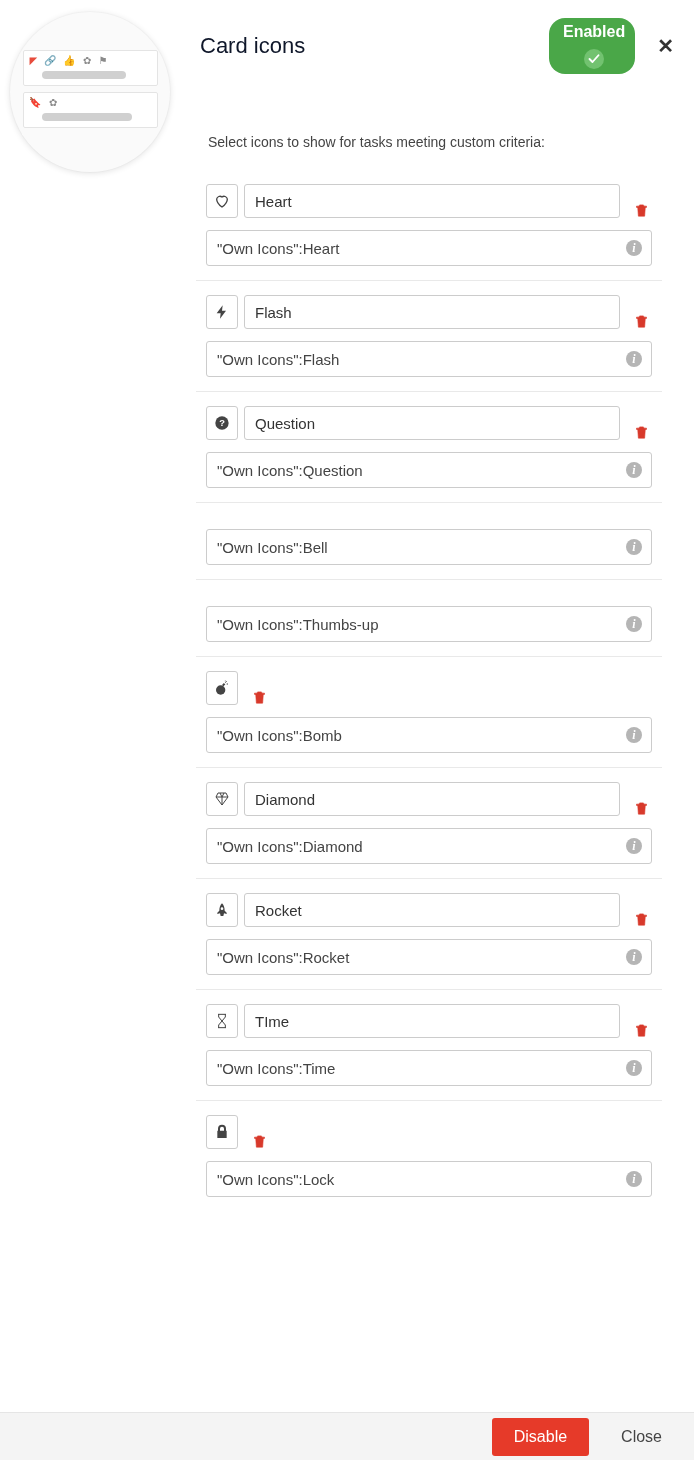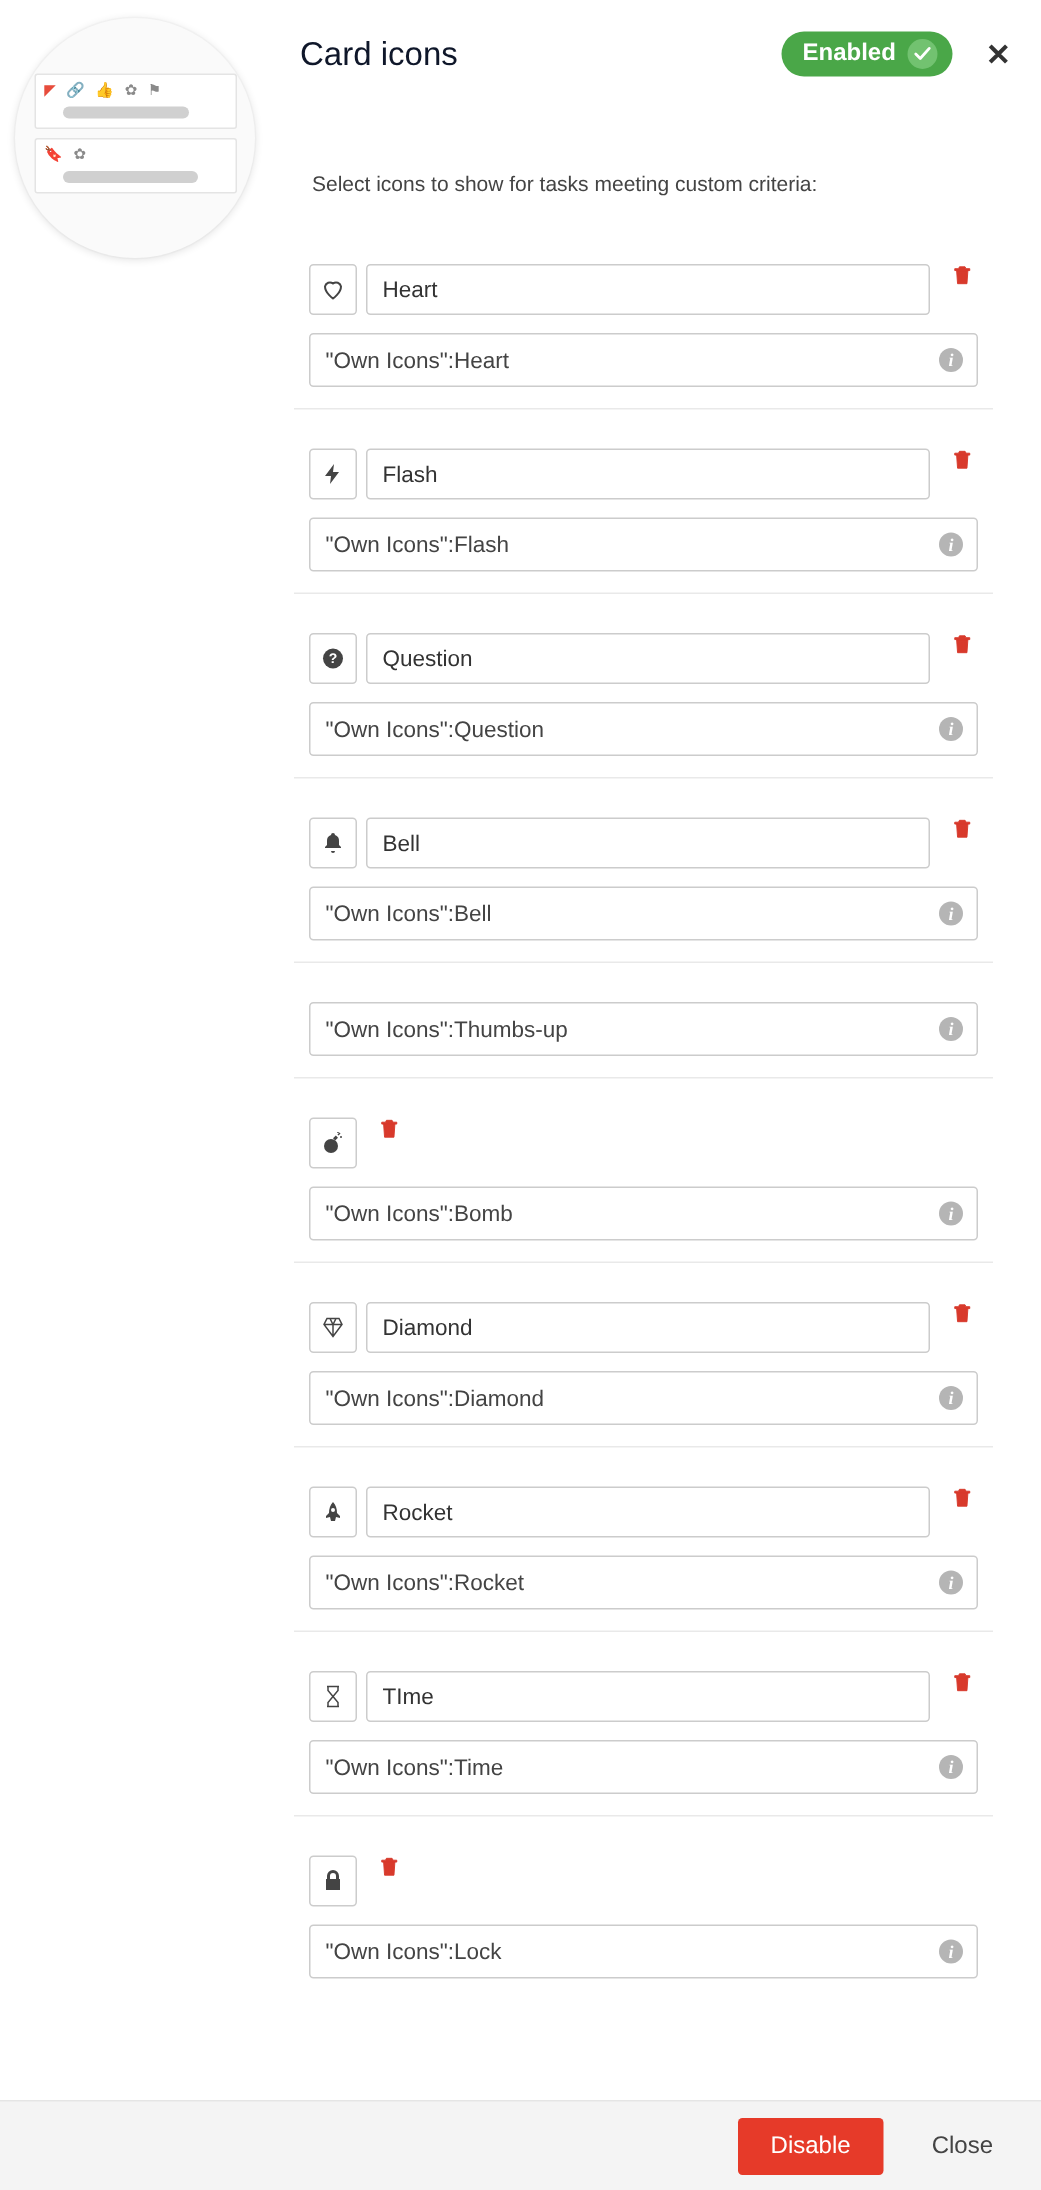--- a/index.html
+++ b/index.html
@@ -78,20 +78,21 @@
   .enabled-badge {
     background: #4aa748;
     color: #fff;
     font-weight: 600;
     font-size: 16px;
     padding: 5px 10px 5px 14px;
     border-radius: 16px;
     display: inline-flex;
     align-items: center;
     gap: 8px;
+    flex-direction: column;
   }
   .enabled-check {
     width: 20px; height: 20px;
     background:#72c270;
     border-radius:50%;
     display:flex;align-items:center;justify-content:center;
   }
   .enabled-check svg { width:12px; height:12px; }
   .close-x {
     font-size: 20px;
@@ -109,23 +110,22 @@
     margin: 20px 0 0 196px;
     padding-right: 32px;
   }
   .rule {
     padding: 14px 10px;
     border-bottom: 1px solid #e9e9e9;
   }
   .rule:last-child { border-bottom: none; }
   .rule-row1 {
     display: flex;
-    align-items: flex-start;
+    align-items: flex-end;
     gap: 6px;
-    margin-top: 12px;
   }
   .icon-box {
     width: 32px;
     height: 34px;
     border: 1px solid #ccc;
     border-radius: 3px;
     display: flex;
     align-items: center;
     justify-content: center;
     background: #fff;
@@ -181,21 +181,21 @@
     align-items: center;
     justify-content: center;
     font-style: italic;
     font-family: Georgia, serif;
   }
   .footer {
     position: absolute;
     bottom: 0;
     left: 0;
     right: 0;
-    height: 60px;
+    height: 48px;
     border-top: 1px solid #e5e5e5;
     background: #f4f4f4;
     display: flex;
     align-items: center;
     justify-content: flex-end;
     padding: 0 26px;
     gap: 26px;
   }
   .btn-disable {
     background: #e63a29;
@@ -302,33 +302,20 @@
         <input class="name-input" value="Question" style="">
         <div class="delete-btn">
           <svg viewBox="0 0 24 24">
             <path fill="currentColor" d="M6 7h12l-1 14H7zm3-4h6l1 2h4v2H4V5h4zM9 10v8m3-8v8m3-8v8" stroke="currentColor" stroke-width="1"></path>
           </svg>
         </div>
       </div>
       <div class="rule-row2"><input class="criteria-input" value="&quot;Own Icons&quot;:Question" style=""><span class="info-icon">i</span></div>
     </div>
     <div class="rule">
-      <div class="rule-row1">
-        <div class="icon-box">
-          <svg viewBox="0 0 24 24">
-            <path fill="currentColor" d="M12 2a2 2 0 0 0-2 2 6 6 0 0 0-4 6v4l-2 2v1h16v-1l-2-2v-4a6 6 0 0 0-4-6 2 2 0 0 0-2-2zm-2 18a2 2 0 0 0 4 0z"></path>
-          </svg>
-        </div>
-        <input class="name-input" value="Bell" style="">
-        <div class="delete-btn">
-          <svg viewBox="0 0 24 24">
-            <path fill="currentColor" d="M6 7h12l-1 14H7zm3-4h6l1 2h4v2H4V5h4zM9 10v8m3-8v8m3-8v8" stroke="currentColor" stroke-width="1"></path>
-          </svg>
-        </div>
-      </div>
       <div class="rule-row2"><input class="criteria-input" value="&quot;Own Icons&quot;:Bell" style=""><span class="info-icon">i</span></div>
     </div>
     <div class="rule">
       <div class="rule-row2"><input class="criteria-input" value="&quot;Own Icons&quot;:Thumbs-up" style=""><span class="info-icon">i</span></div>
     </div>
     <div class="rule">
       <div class="rule-row1">
         <div class="icon-box">
           <svg viewBox="0 0 24 24">
             <circle cx="10" cy="15" r="7" fill="currentColor"></circle>

